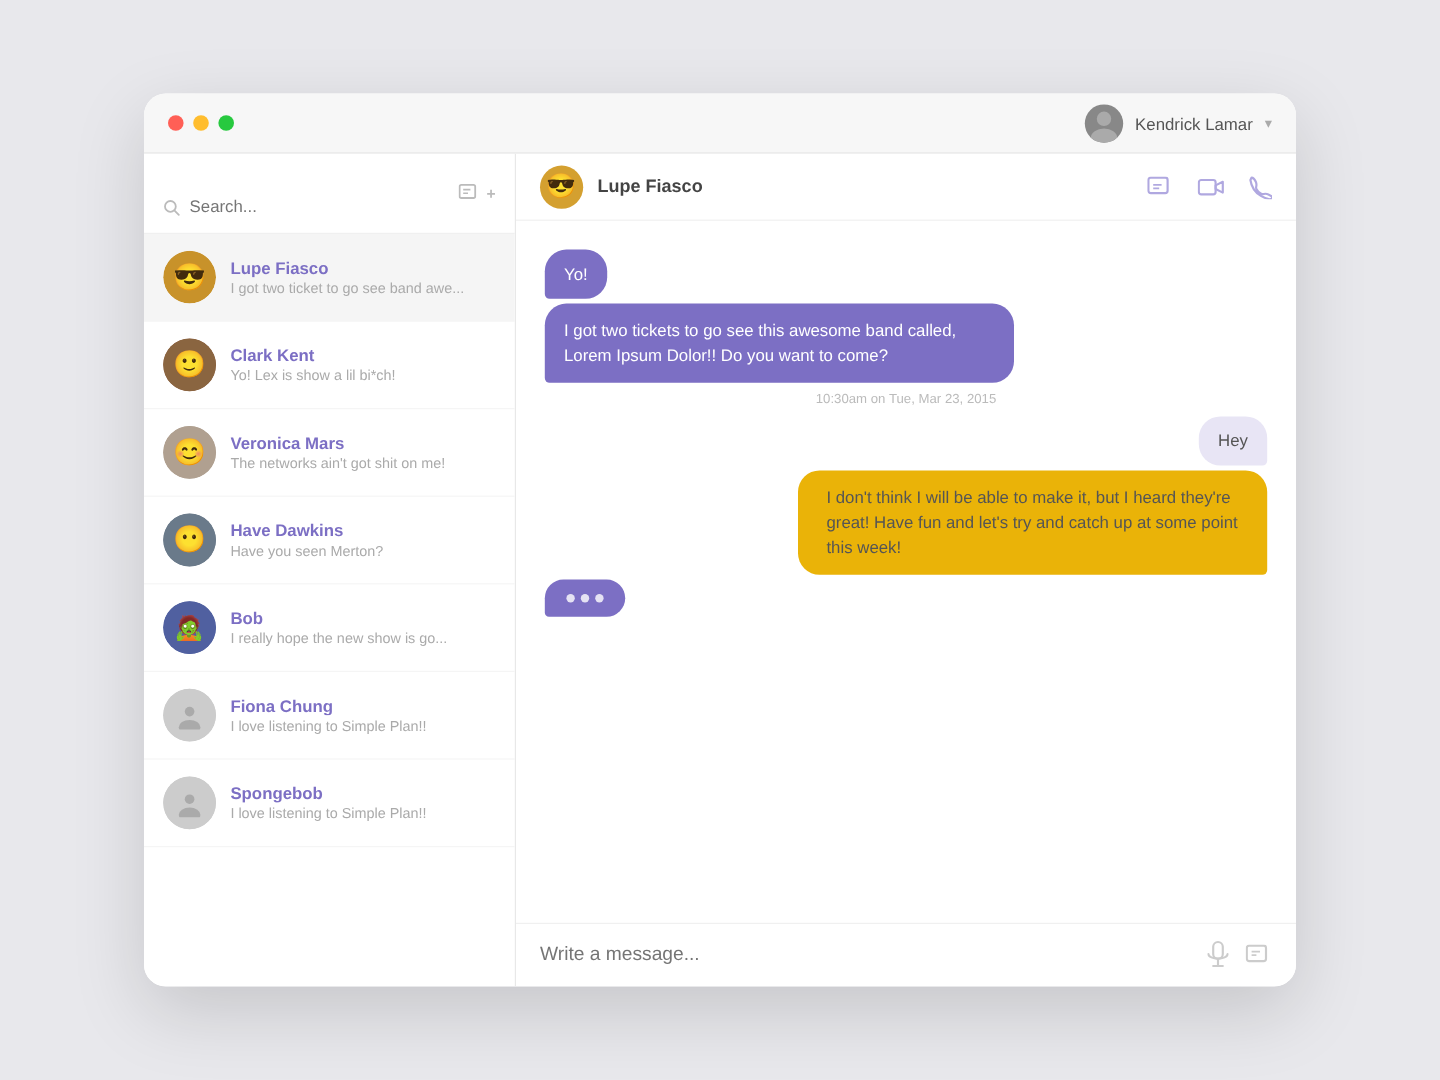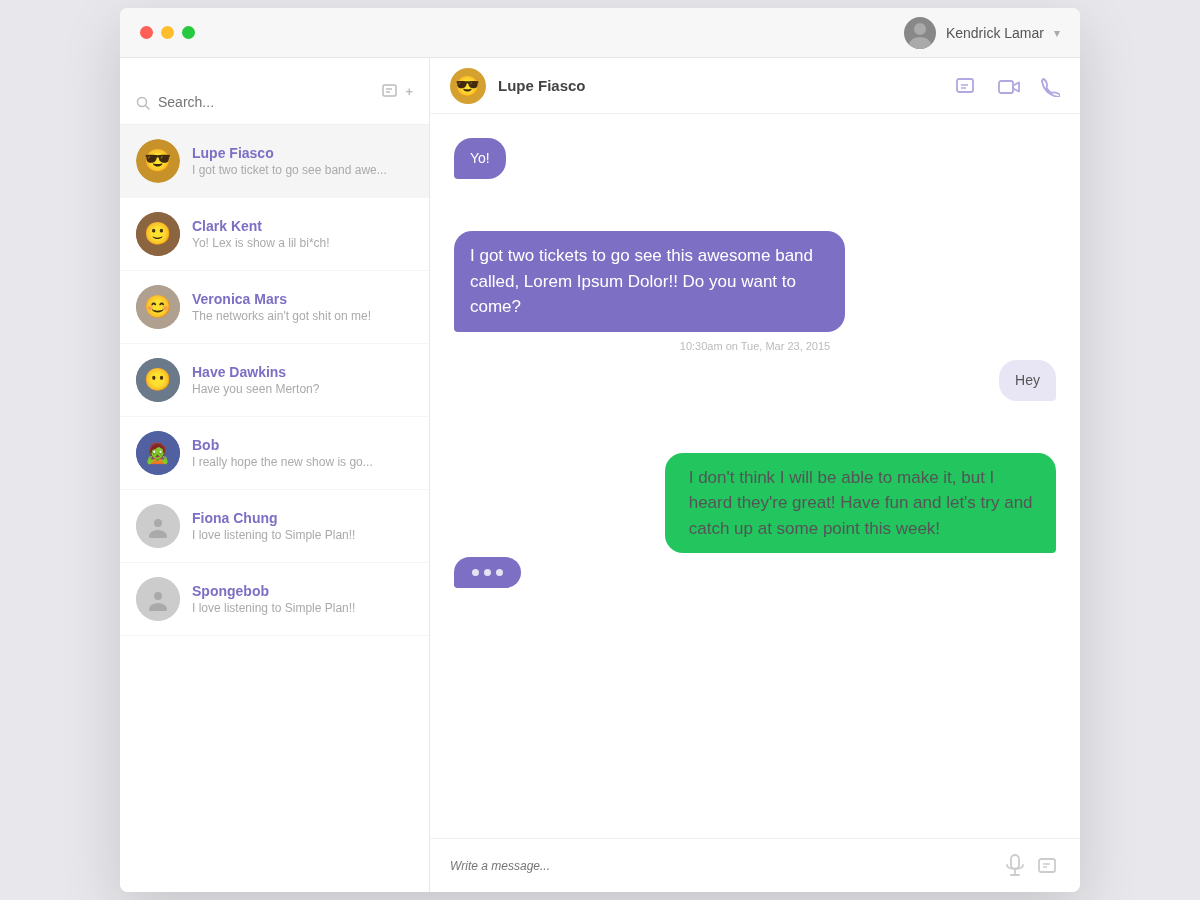--- a/index.html
+++ b/index.html
@@ -7,23 +7,23 @@
       background: #e8e8ec;
       display: flex;
       justify-content: center;
       align-items: center;
       min-height: 100vh;
       font-family: -apple-system, BlinkMacSystemFont, 'Segoe UI', Helvetica, Arial, sans-serif;
     }
 
     .app-window {
       width: 960px;
-      height: 884px;
+      height: 744px;
       background: #fff;
-      border-radius: 8px;
+      border-radius: 18px;
       box-shadow: 0 20px 60px rgba(0,0,0,0.15);
       display: flex;
       flex-direction: column;
       overflow: hidden;
     }
 
     
     .title-bar {
       height: 50px;
       background: #f7f7f7;
@@ -248,31 +248,30 @@
       justify-content: flex-start;
     }
     .message-row.sent {
       justify-content: flex-end;
     }
 
     .bubble {
       max-width: 65%;
       padding: 12px 16px;
       border-radius: 18px;
-      font-size: 17px;
+      font-size: 14px;
       line-height: 1.5;
-      margin-top: 48px;
     }
     .bubble.received {
       background: #7c6fc4;
       color: #fff;
       border-bottom-left-radius: 4px;
     }
     .bubble.sent {
-      background: #22c55e;
+      background: #eab308;
       color: #555;
       border-bottom-right-radius: 4px;
       padding-left: 24px;
     }
 
     .bubble-small {
       max-width: 120px;
       padding: 10px 16px;
       border-radius: 18px;
       font-size: 14px;
@@ -319,24 +318,23 @@
       padding: 14px 20px;
       display: flex;
       align-items: center;
       gap: 14px;
       flex-shrink: 0;
     }
     .message-input {
       flex: 1;
       border: none;
       outline: none;
-      font-size: 12px;
+      font-size: 16px;
       color: #1d4ed8;
       background: transparent;
-      font-style: italic;
     }
     .input-actions {
       display: flex;
       align-items: center;
       gap: 14px;
     }
     .input-action-icon {
       color: #ccc;
       font-size: 20px;
       cursor: pointer;

